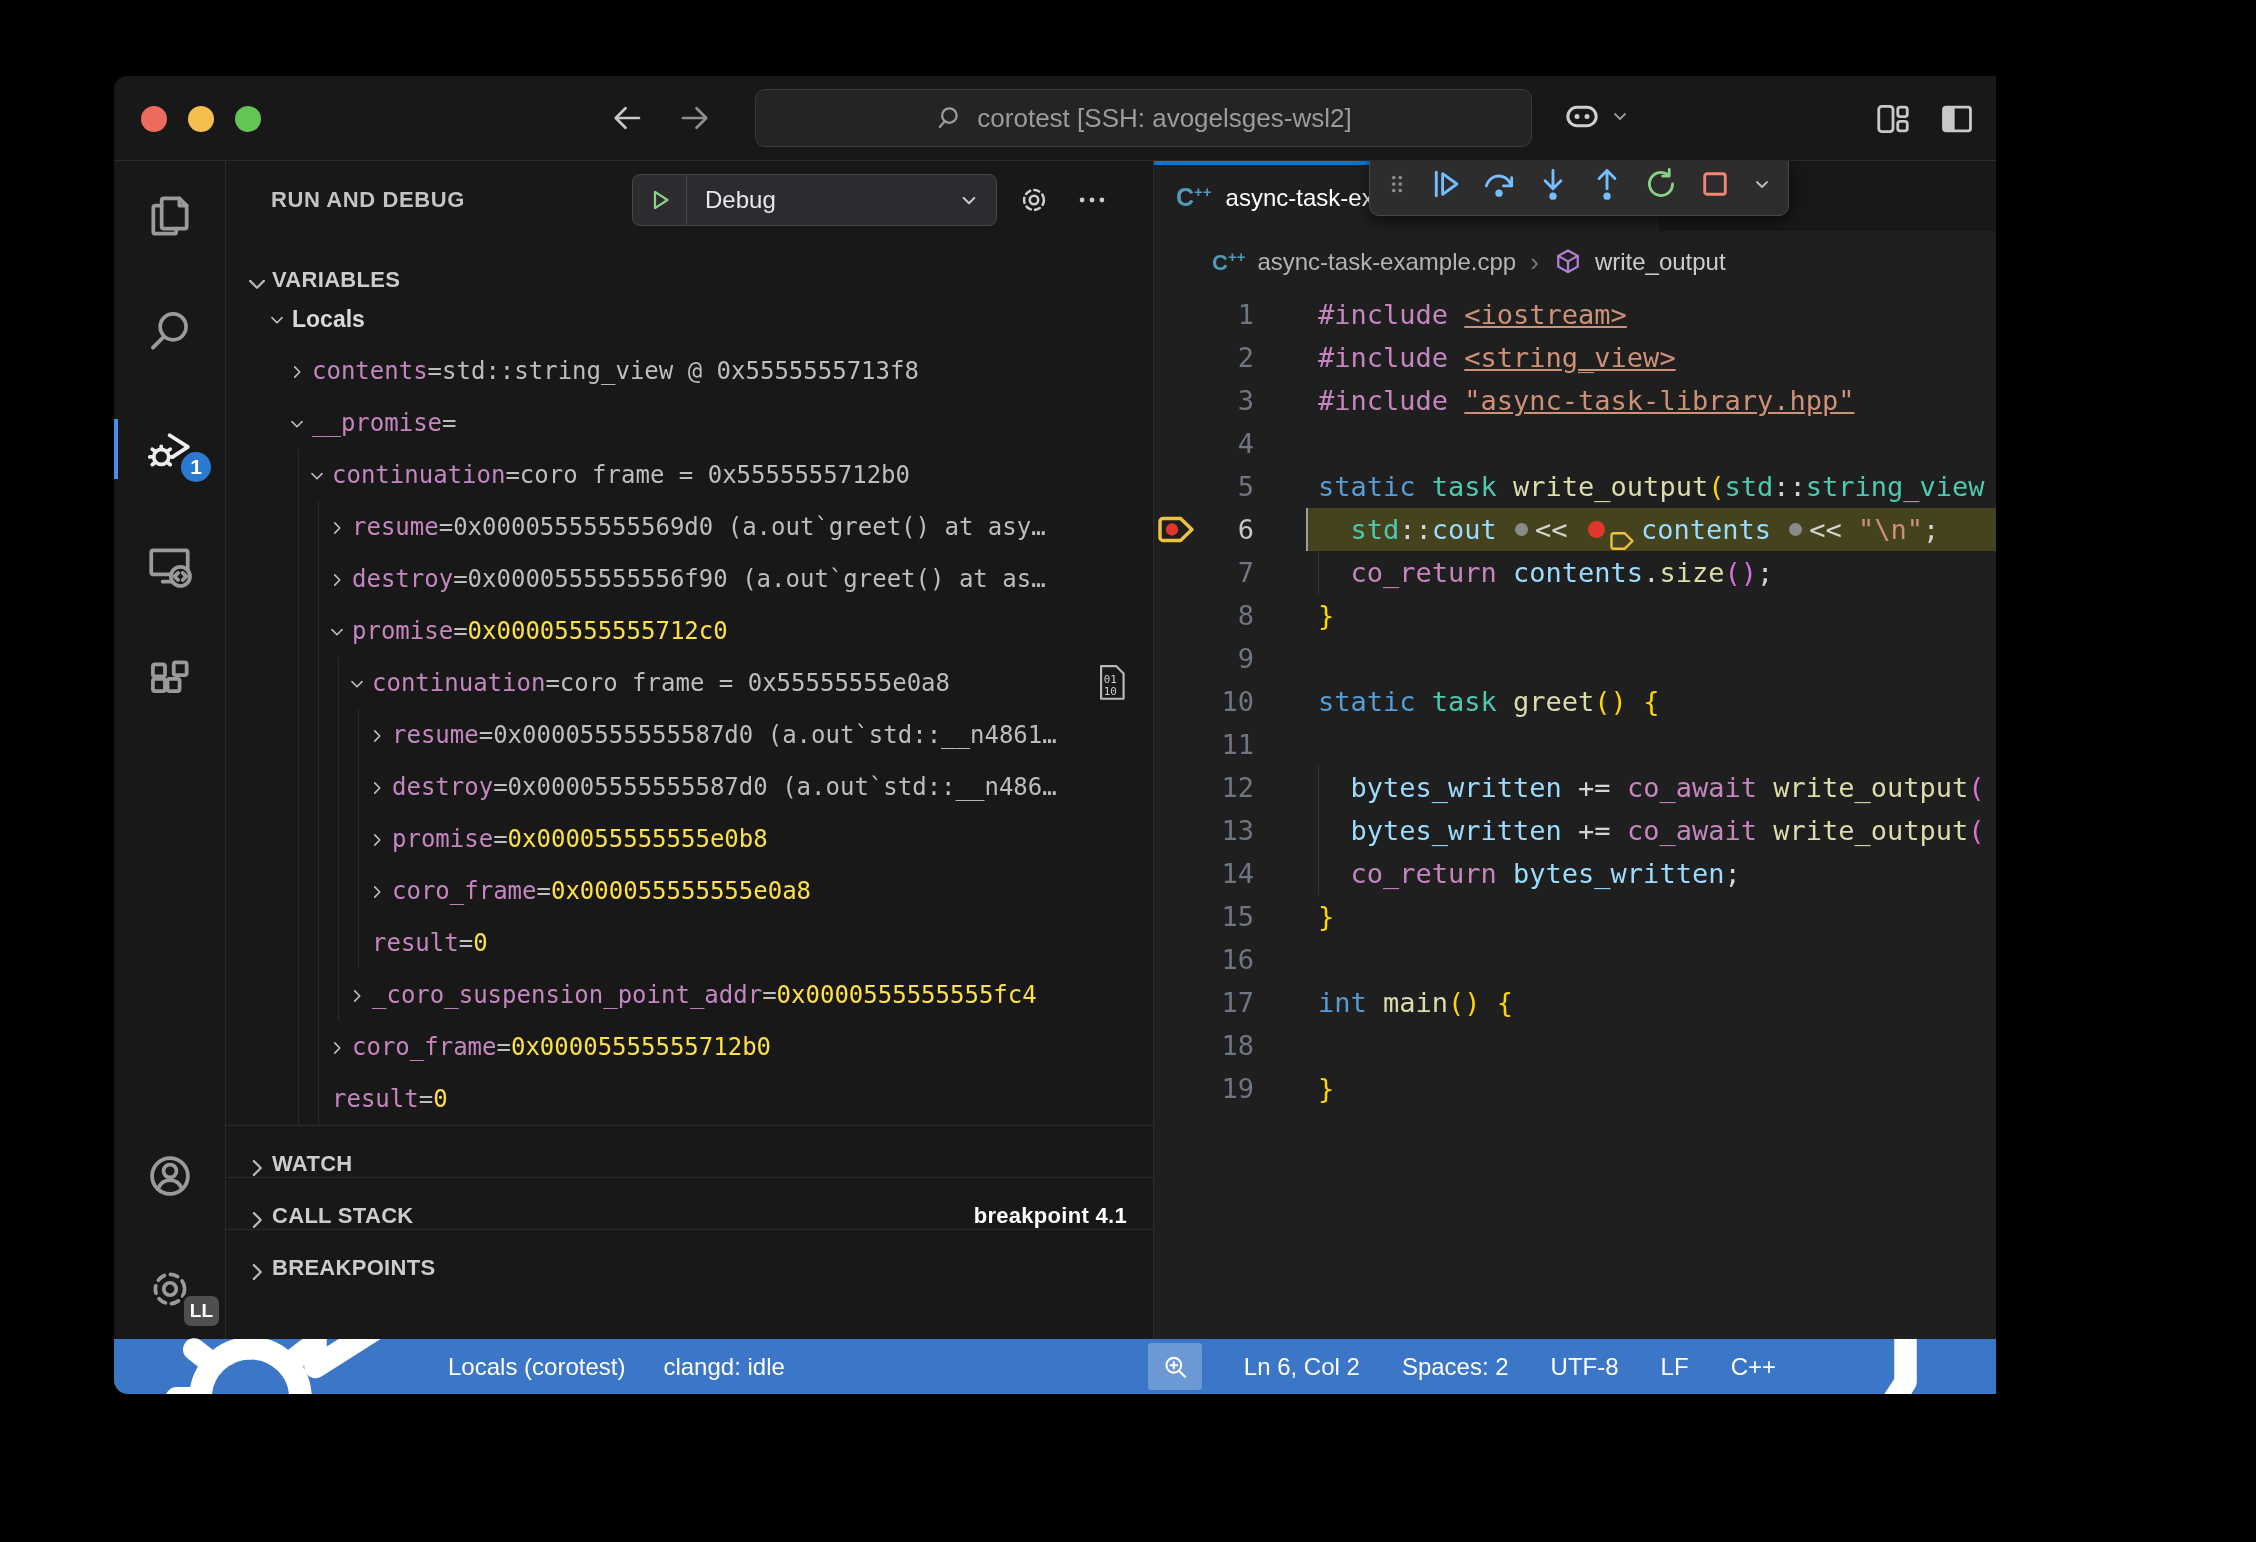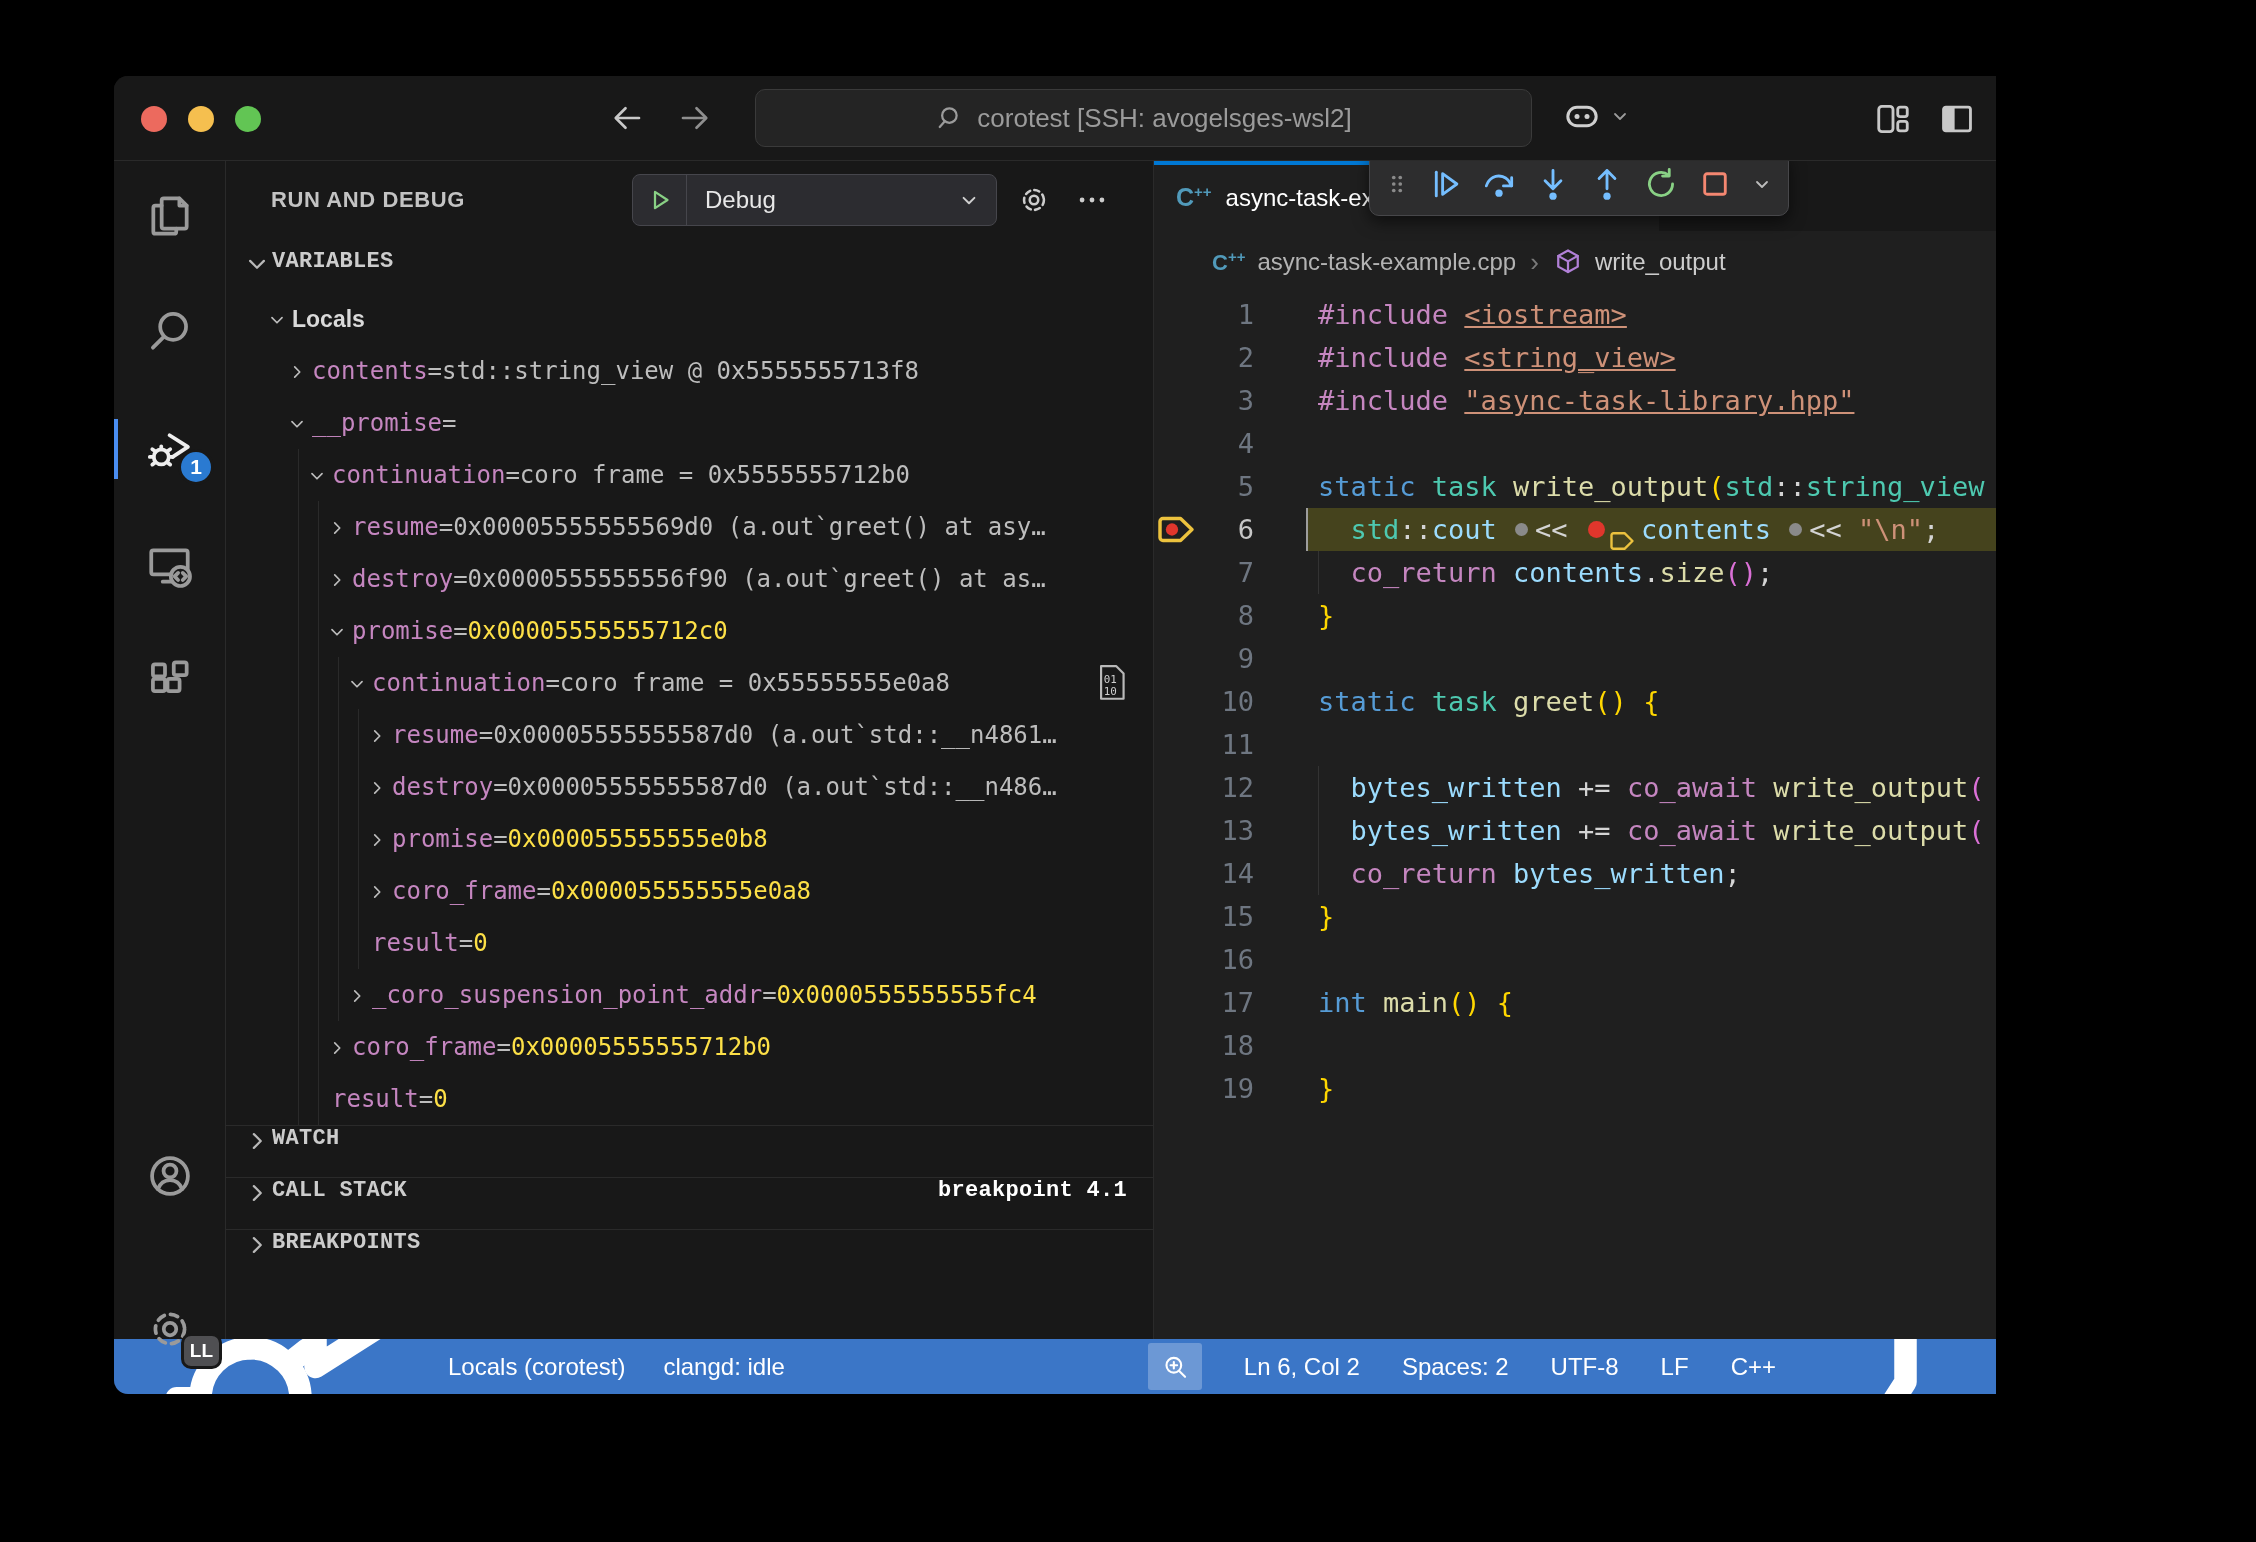--- a/index.html
+++ b/index.html
@@ -51,22 +51,22 @@
             display:flex; align-items:center; overflow:hidden; }
   .launch .play { width:54px; display:flex; align-items:center; justify-content:center; color:#89d185;
                   border-right:1px solid #46464c; height:100%; }
   .launch .play .ic { width:30px; height:30px; }
   .launch .lbl { padding-left:18px; color:#e8e8e8; font-size:24px; flex:1; }
   .launch .chev { width:26px; height:26px; color:#cfcfcf; margin-right:14px; }
   .sb-head .ic.tool { width:34px; height:34px; color:#cccccc; }
   .sb-head .gear { margin-left:20px; }
   .sb-head .dots { margin-left:24px; }
 
-  .sb-sec { height:52px; display:flex; align-items:flex-start; padding:0 26px 0 16px; color:#cccccc;
-            font-size:22px; font-weight:700; letter-spacing:.3px; border-top:1px solid #2a2a2a;font-family:Liberation Mono, monospace; }
+  .sb-sec { height:52px; display:flex; align-items:flex-end; padding:0 26px 0 16px; color:#cccccc;
+            font-size:22px; font-weight:700; letter-spacing:.3px; border-top:1px solid #2a2a2a; }
   .sb-sec .tw { width:30px; height:24px; color:#b8b8b8; flex:none; }
   .sb-sec.first { border-top:none; margin-top:20px; height:44px; }
   .sb-note { margin-left:auto; font-size:22px; font-weight:700; color:#ffffff; }
 
   
   .tree { font-family:"DejaVu Sans Mono", monospace; font-size:24px; }
   .trow { position:relative; height:52px; display:flex; align-items:center; white-space:nowrap; overflow:hidden; }
   .trow .tw { width:26px; height:24px; flex:none; color:#bdbdbd; }
   .trow .tw svg { width:22px; height:22px; margin-top:2px; }
   .tguide { position:absolute; top:0; bottom:0; width:1px; background:rgba(255,255,255,.08); }
@@ -266,21 +266,21 @@
           </div>
           <div class="ab-cell" style="top: 975px;">
             <span class="ic">
               <svg viewBox="0 0 24 24" fill="none" stroke="currentColor" stroke-width="1.8" stroke-linecap="round" stroke-linejoin="round">
                 <circle cx="12" cy="12" r="8.6"></circle>
                 <circle cx="12" cy="9.6" r="3.1"></circle>
                 <path d="M6.2 18.3c1.1-2.9 3-4.3 5.8-4.3s4.7 1.4 5.8 4.3"></path>
               </svg>
             </span>
           </div>
-          <div class="ab-cell" style="top: 1128px; align-items: center;">
+          <div class="ab-cell" style="top: 1088px; align-items: center;">
             <span class="ic">
               <svg viewBox="0 0 24 24" fill="none" stroke="currentColor" stroke-width="1.8" stroke-linecap="round" stroke-linejoin="round">
                 <circle cx="12" cy="12" r="7" stroke-dasharray="3.6 3"></circle>
                 <circle cx="12" cy="12" r="3"></circle>
               </svg>
             </span>
             <span class="ab-badge gray">LL</span>
           </div>
         </div>
 

